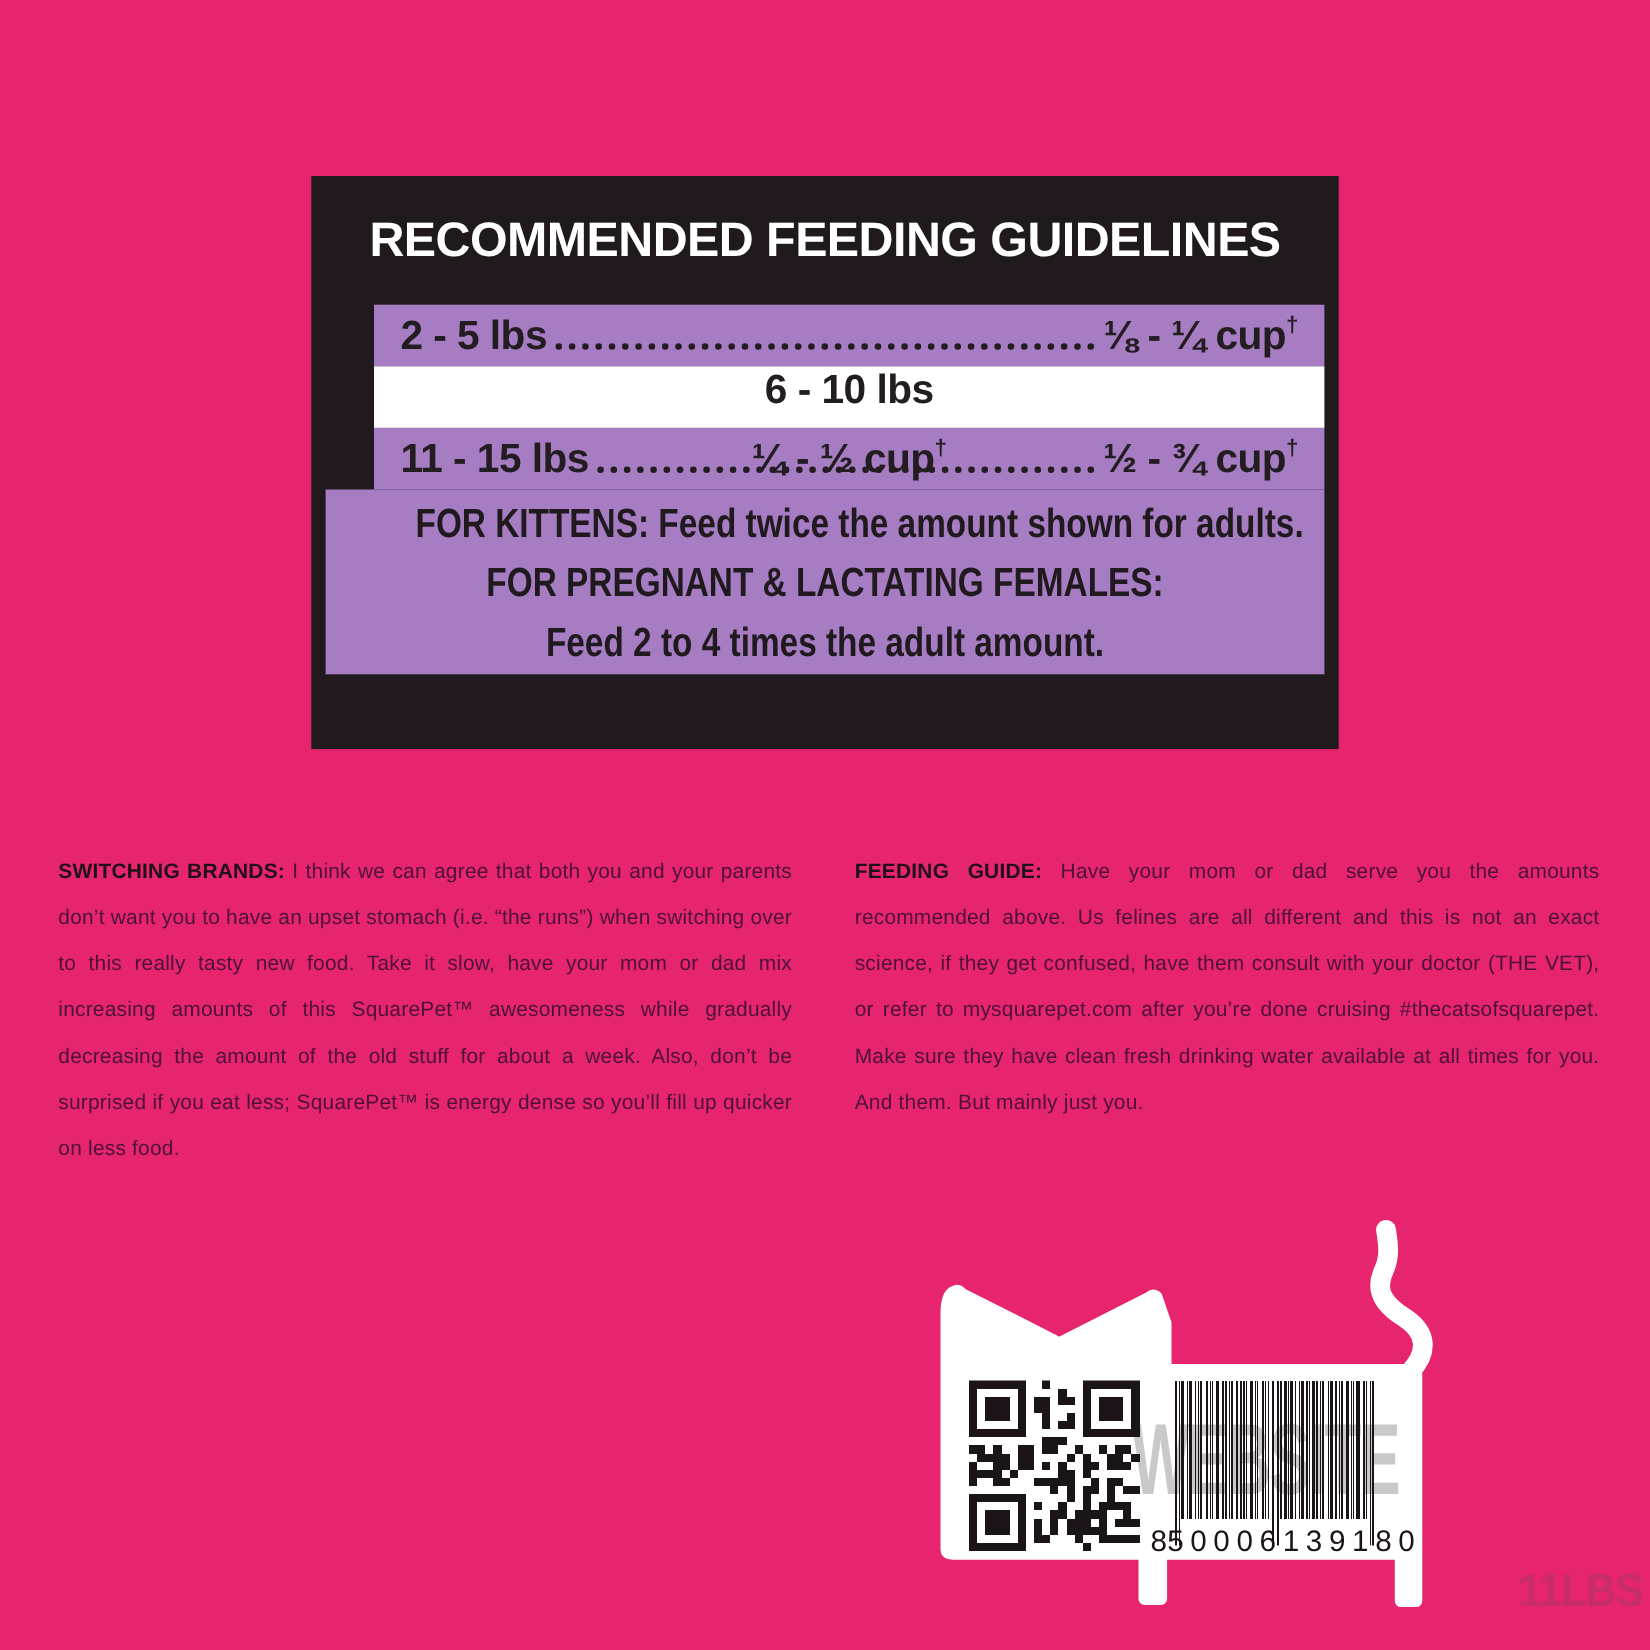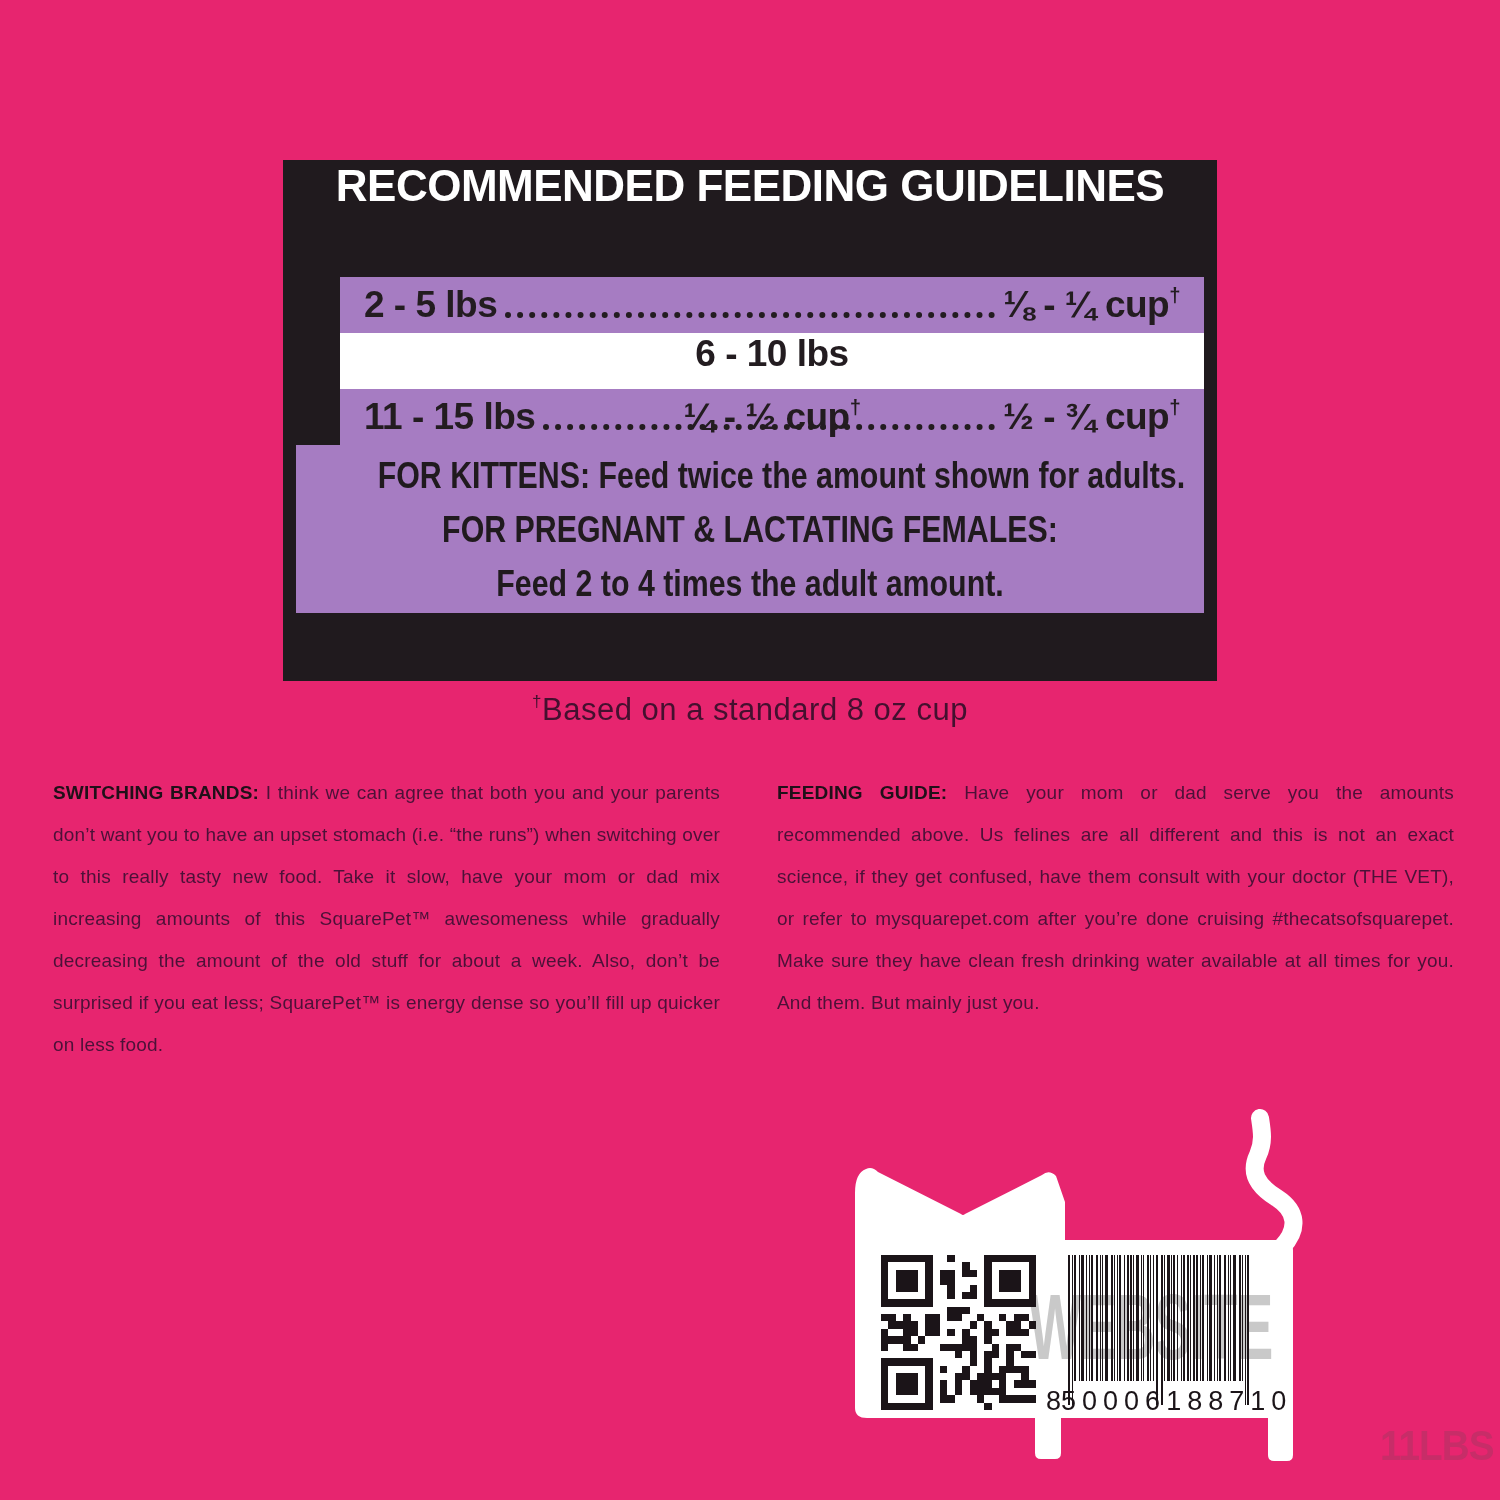--- a/index.html
+++ b/index.html
@@ -10,21 +10,21 @@
     font-family:"Liberation Sans", sans-serif;
     color:#4C1138;
   }
 
   
   .panel {
     position:absolute; left:283px; top:160px; width:934px; height:521px;
     background:#201a1e; padding:0 13px 12px 13px;
   }
   .panel-title {
-    height:117px; display:flex; justify-content:center;
+    height:117px; display:flex; flex-direction:column; justify-content:center;
     text-align:center; color:#ffffff; font-weight:bold;
     font-size:44px; line-height:52px; letter-spacing:-0.5px;
   }
   .rows { width:100%; }
   .row {
     height:56px; display:flex; align-items:center;
     padding:0 24px; background:#A67CC2;
     font-size:37px; font-weight:bold; color:#231c20; letter-spacing:-0.5px;margin-left:44px;
   }
   .row.alt { background:#ffffff;flex-direction:column; }
@@ -114,21 +114,20 @@
         <span class="amt"><span>½ - ¾ cup</span><sup>†</sup></span>
       </div>
     </div>
     <div class="info">
       <p class="info-line"><span>FOR KITTENS:</span><span> Feed twice the amount shown for adults.</span></p>
       <p class="info-line">FOR PREGNANT &amp; LACTATING FEMALES:</p>
       <p class="info-line">Feed 2 to 4 times the adult amount.</p>
     </div>
   </section>
 
-  <p class="footnote"><sup>†</sup><span>Based on a standard 8 oz cup</span></p>
 
   <div class="col col-left">
     <p><strong>SWITCHING BRANDS:</strong><span> I think we can agree that both you and your parents don’t want you to have an upset stomach (i.e. “the runs”) when switching over to this really tasty new food. Take it slow, have your mom or dad mix increasing amounts of this SquarePet™ awesomeness while gradually decreasing the amount of the old stuff for about a week. Also, don’t be surprised if you eat less; SquarePet™ is energy dense so you’ll fill up quicker on less food.</span></p>
   </div>
 
   <div class="col col-right">
     <p><strong>FEEDING GUIDE:</strong><span> Have your mom or dad serve you the amounts recommended above. Us felines are all different and this is not an exact science, if they get confused, have them consult with your doctor (THE VET), or refer to mysquarepet.com after you’re done cruising #thecatsofsquarepet. Make sure they have clean fresh drinking water available at all times for you. And them. But mainly just you.</span></p>
   </div>
 
   <div class="cat">
@@ -348,21 +347,21 @@
           <rect x="162" y="0" width="1" height="126" fill="#1b1418"></rect>
           <rect x="165" y="0" width="3" height="126" fill="#1b1418"></rect>
           <rect x="171" y="0" width="2" height="126" fill="#1b1418"></rect>
           <rect x="174" y="0" width="1" height="126" fill="#1b1418"></rect>
           <rect x="177" y="0" width="1" height="150" fill="#1b1418"></rect>
           <rect x="179" y="0" width="2" height="150" fill="#1b1418"></rect>
         </svg>
       <div class="digits">
         <span>8</span>
         <span class="grp">50006</span>
-        <span class="grp">18871</span>
+        <span class="grp">13918</span>
         <span>0</span>
       </div>
     </div>
   </div>
 
   <div class="badge">11LBS</div>
 
 </div>
 
 </body></html>

